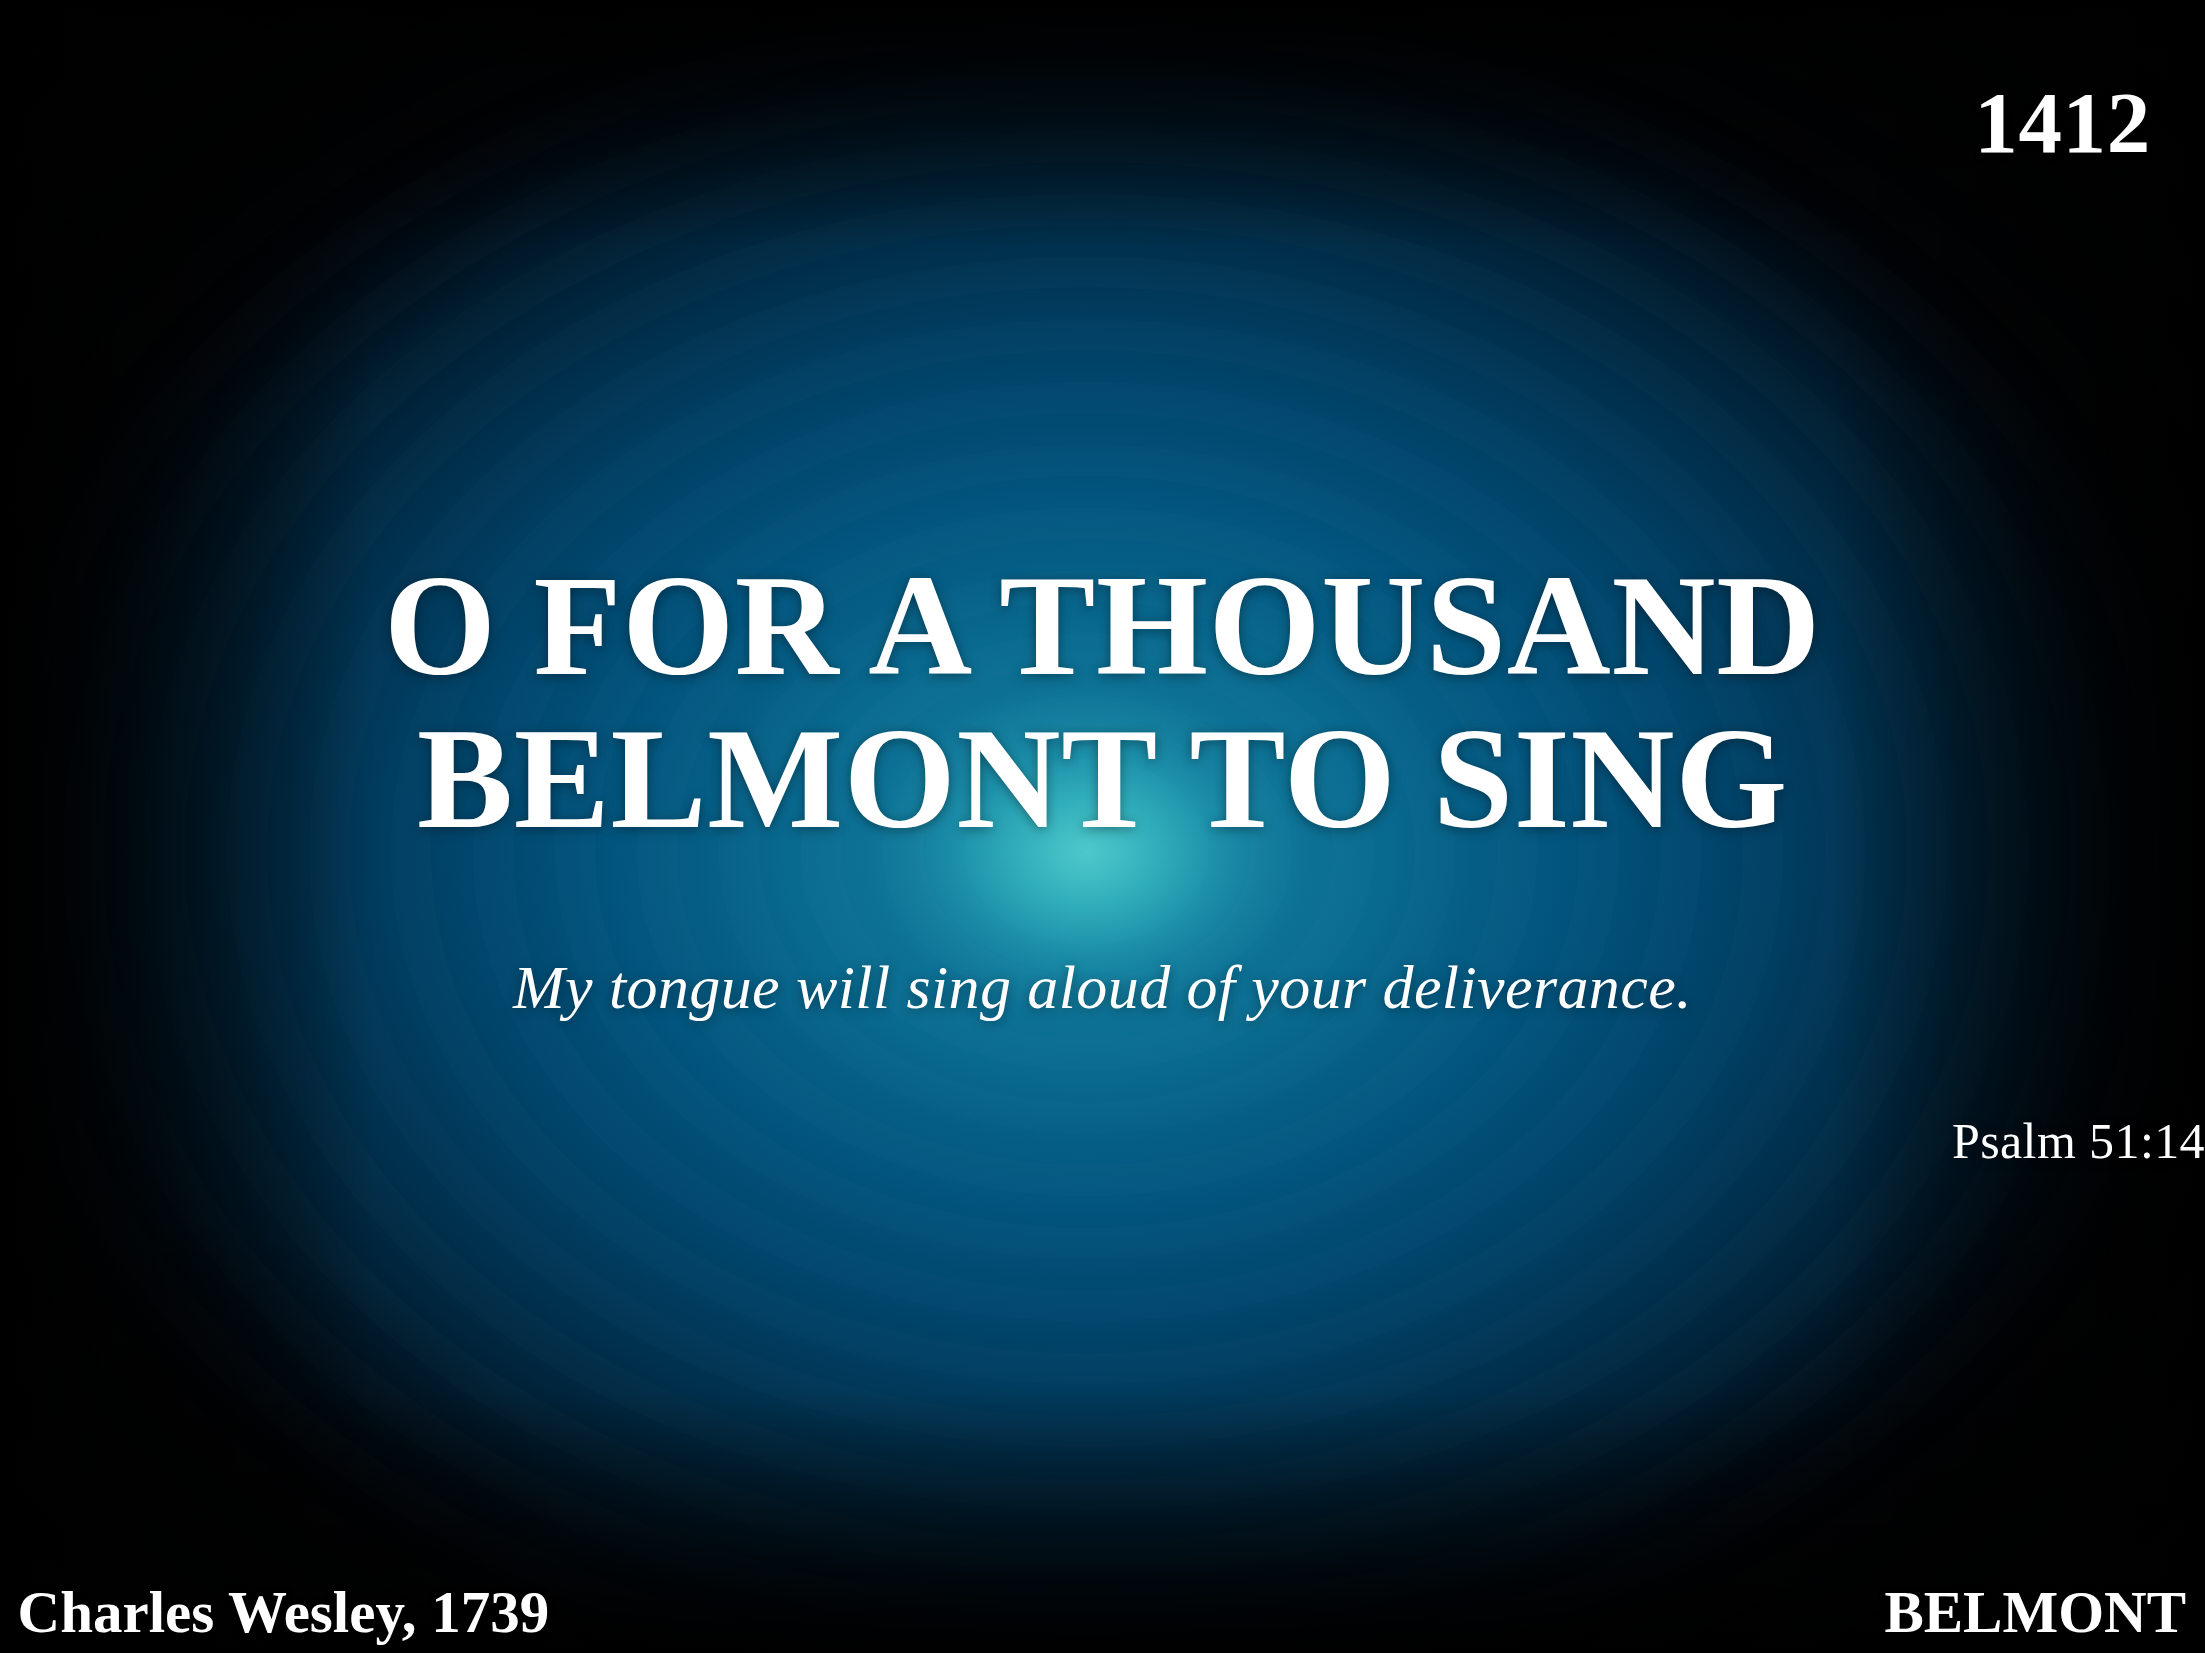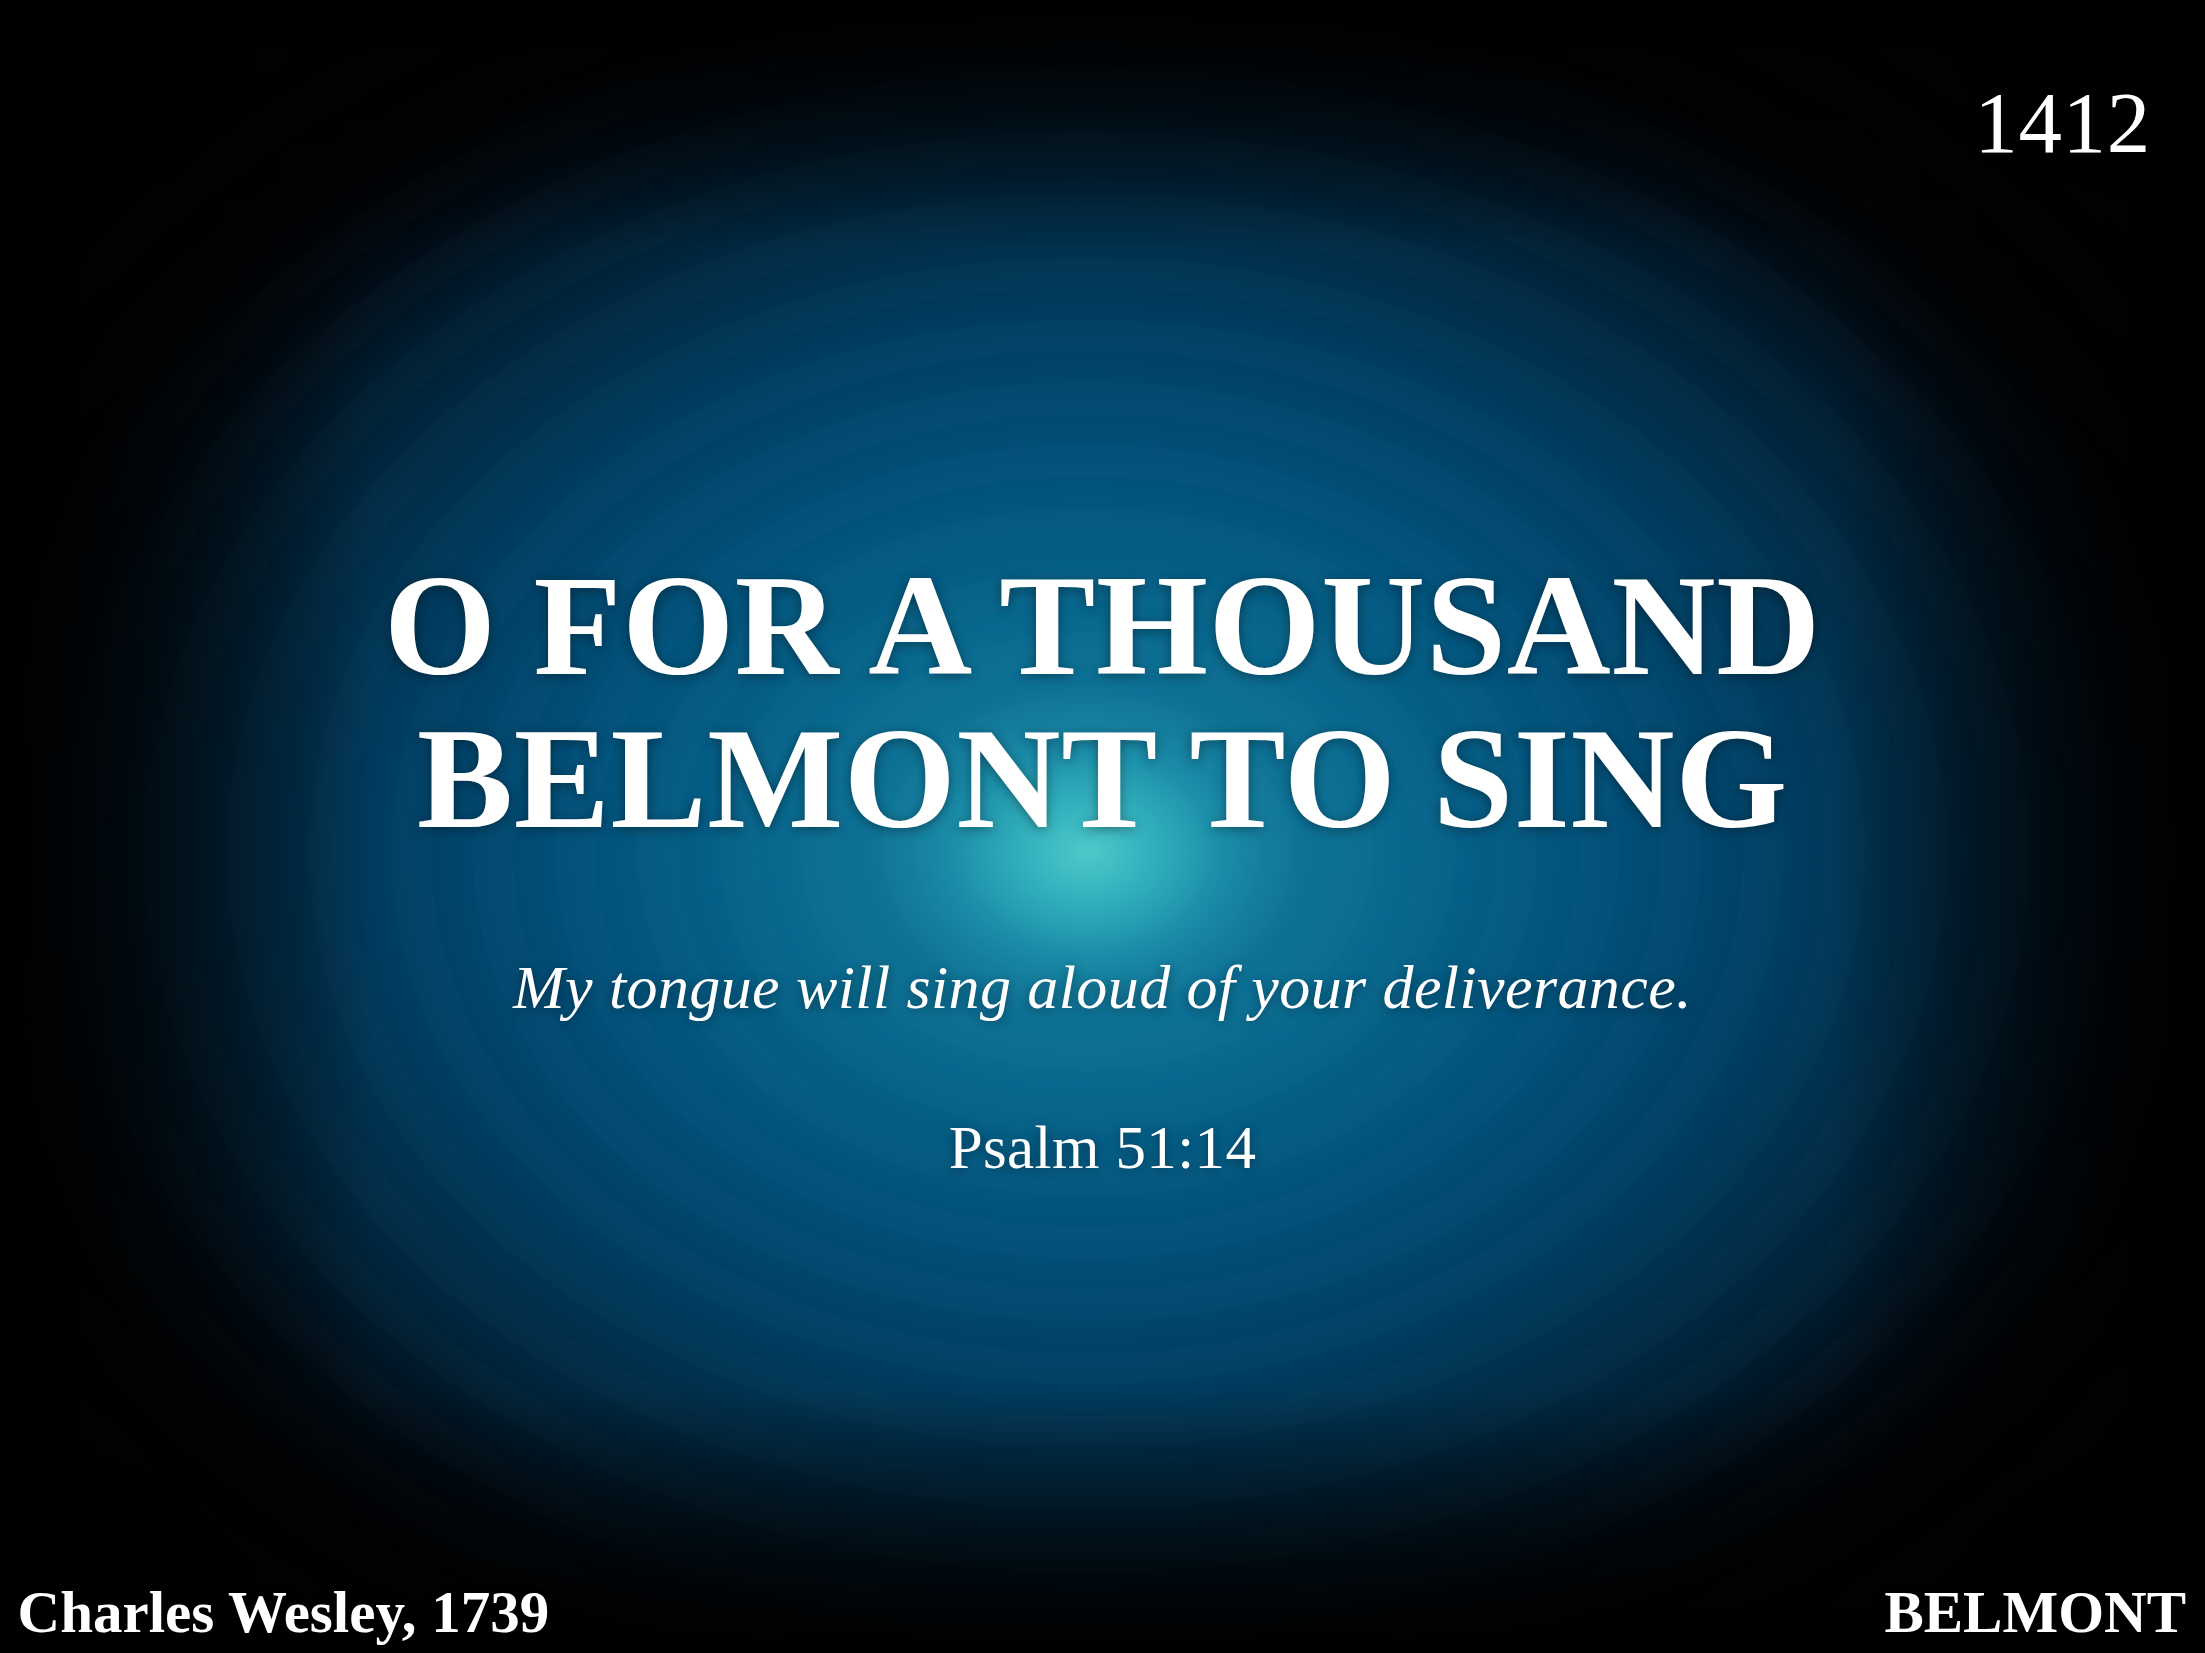--- a/index.html
+++ b/index.html
@@ -109,21 +109,21 @@
   .content {
     position: absolute;
     inset: 0;
   }
 
   #hymn-number {
     position: absolute;
     right: 54px;
     top: 79px;
     font-size: 87px;
-    font-weight: normal;
+    font-weight: bold;
     line-height: 1;
     letter-spacing: 0.7px;
     white-space: nowrap;
     text-shadow: 0 1.5px 7.4px rgba(0,0,0,.55);
   }
 
   #hymn-title {
     position: absolute;
     left: 0;
     right: 0;
@@ -147,22 +147,22 @@
     line-height: 1.1;
     letter-spacing: 0.4px;
     text-shadow: 0 2.2px 10.3px rgba(0,0,0,.40);
   }
 
   #scripture-reference {
     position: absolute;
     left: 0;
     right: 0;
     top: 1114px;
-    text-align: center;
-    font-size: 61px;
+    text-align: right;
+    font-size: 50px;
     line-height: 1.1;
     letter-spacing: 0.4px;
     text-shadow: 0 2.2px 10.3px rgba(0,0,0,.40);
   }
 
   #author-credit {
     position: absolute;
     left: 17.6px;
     bottom: 7.4px;
     font-size: 59px;

